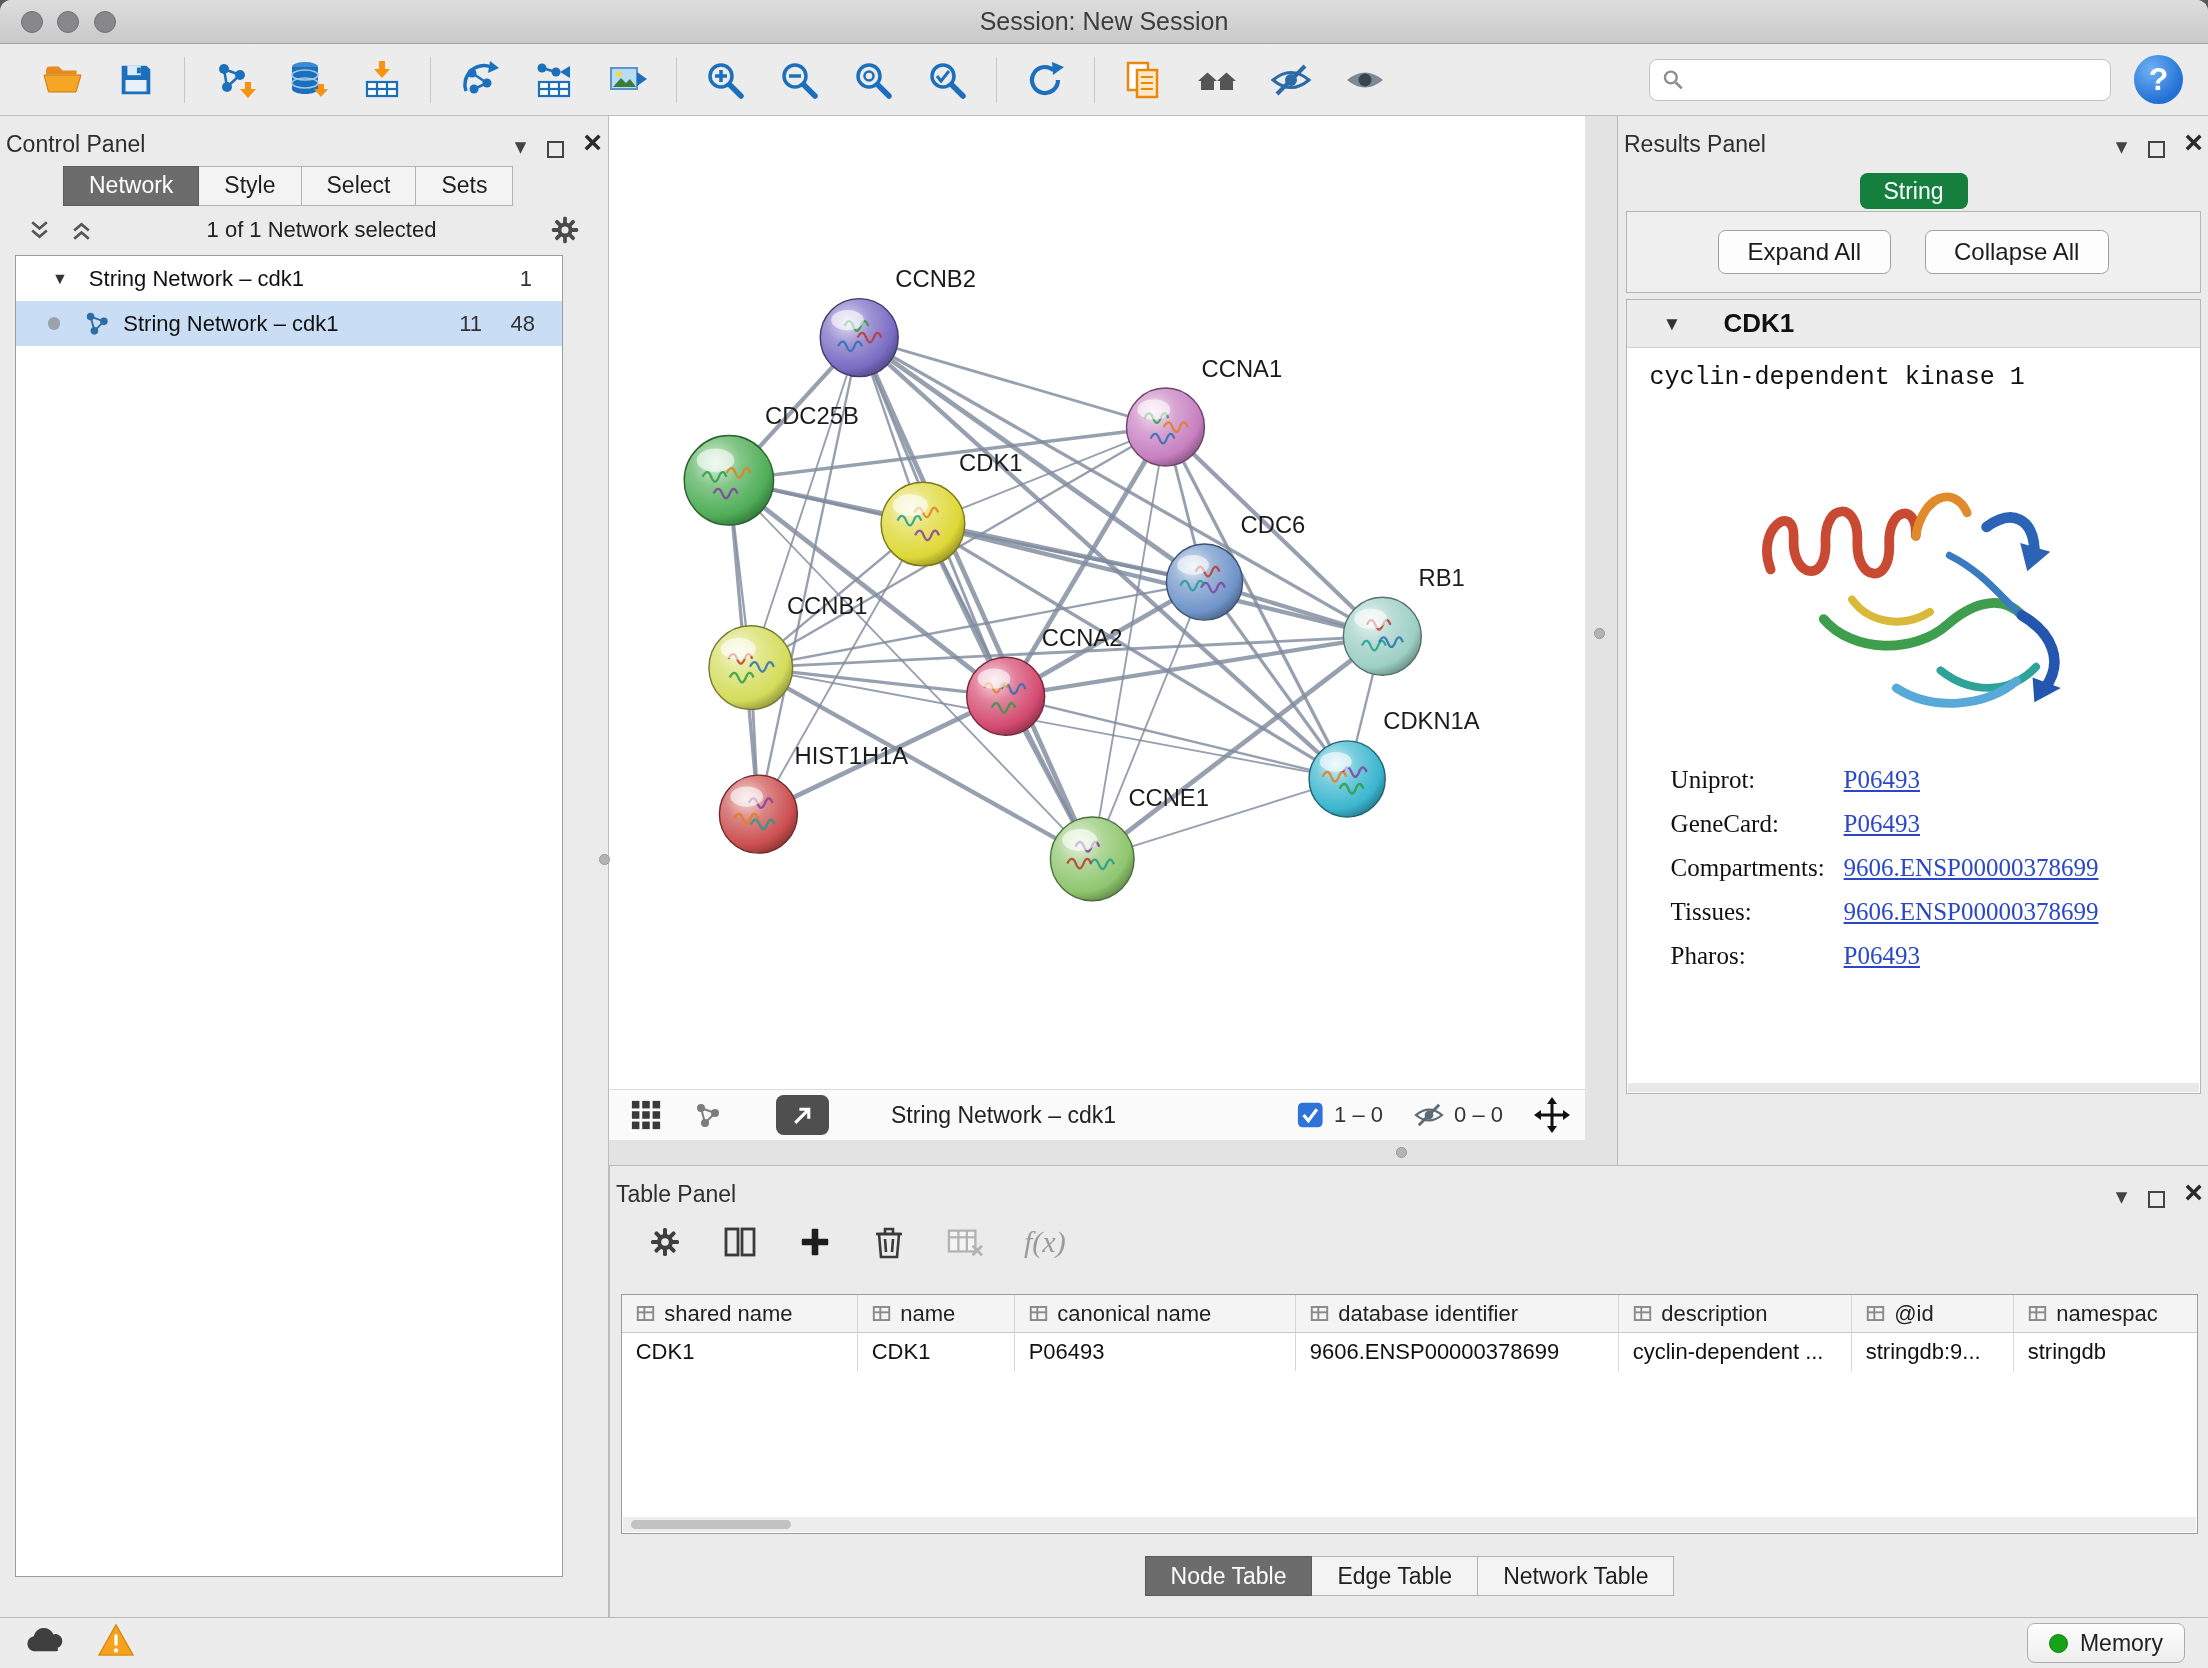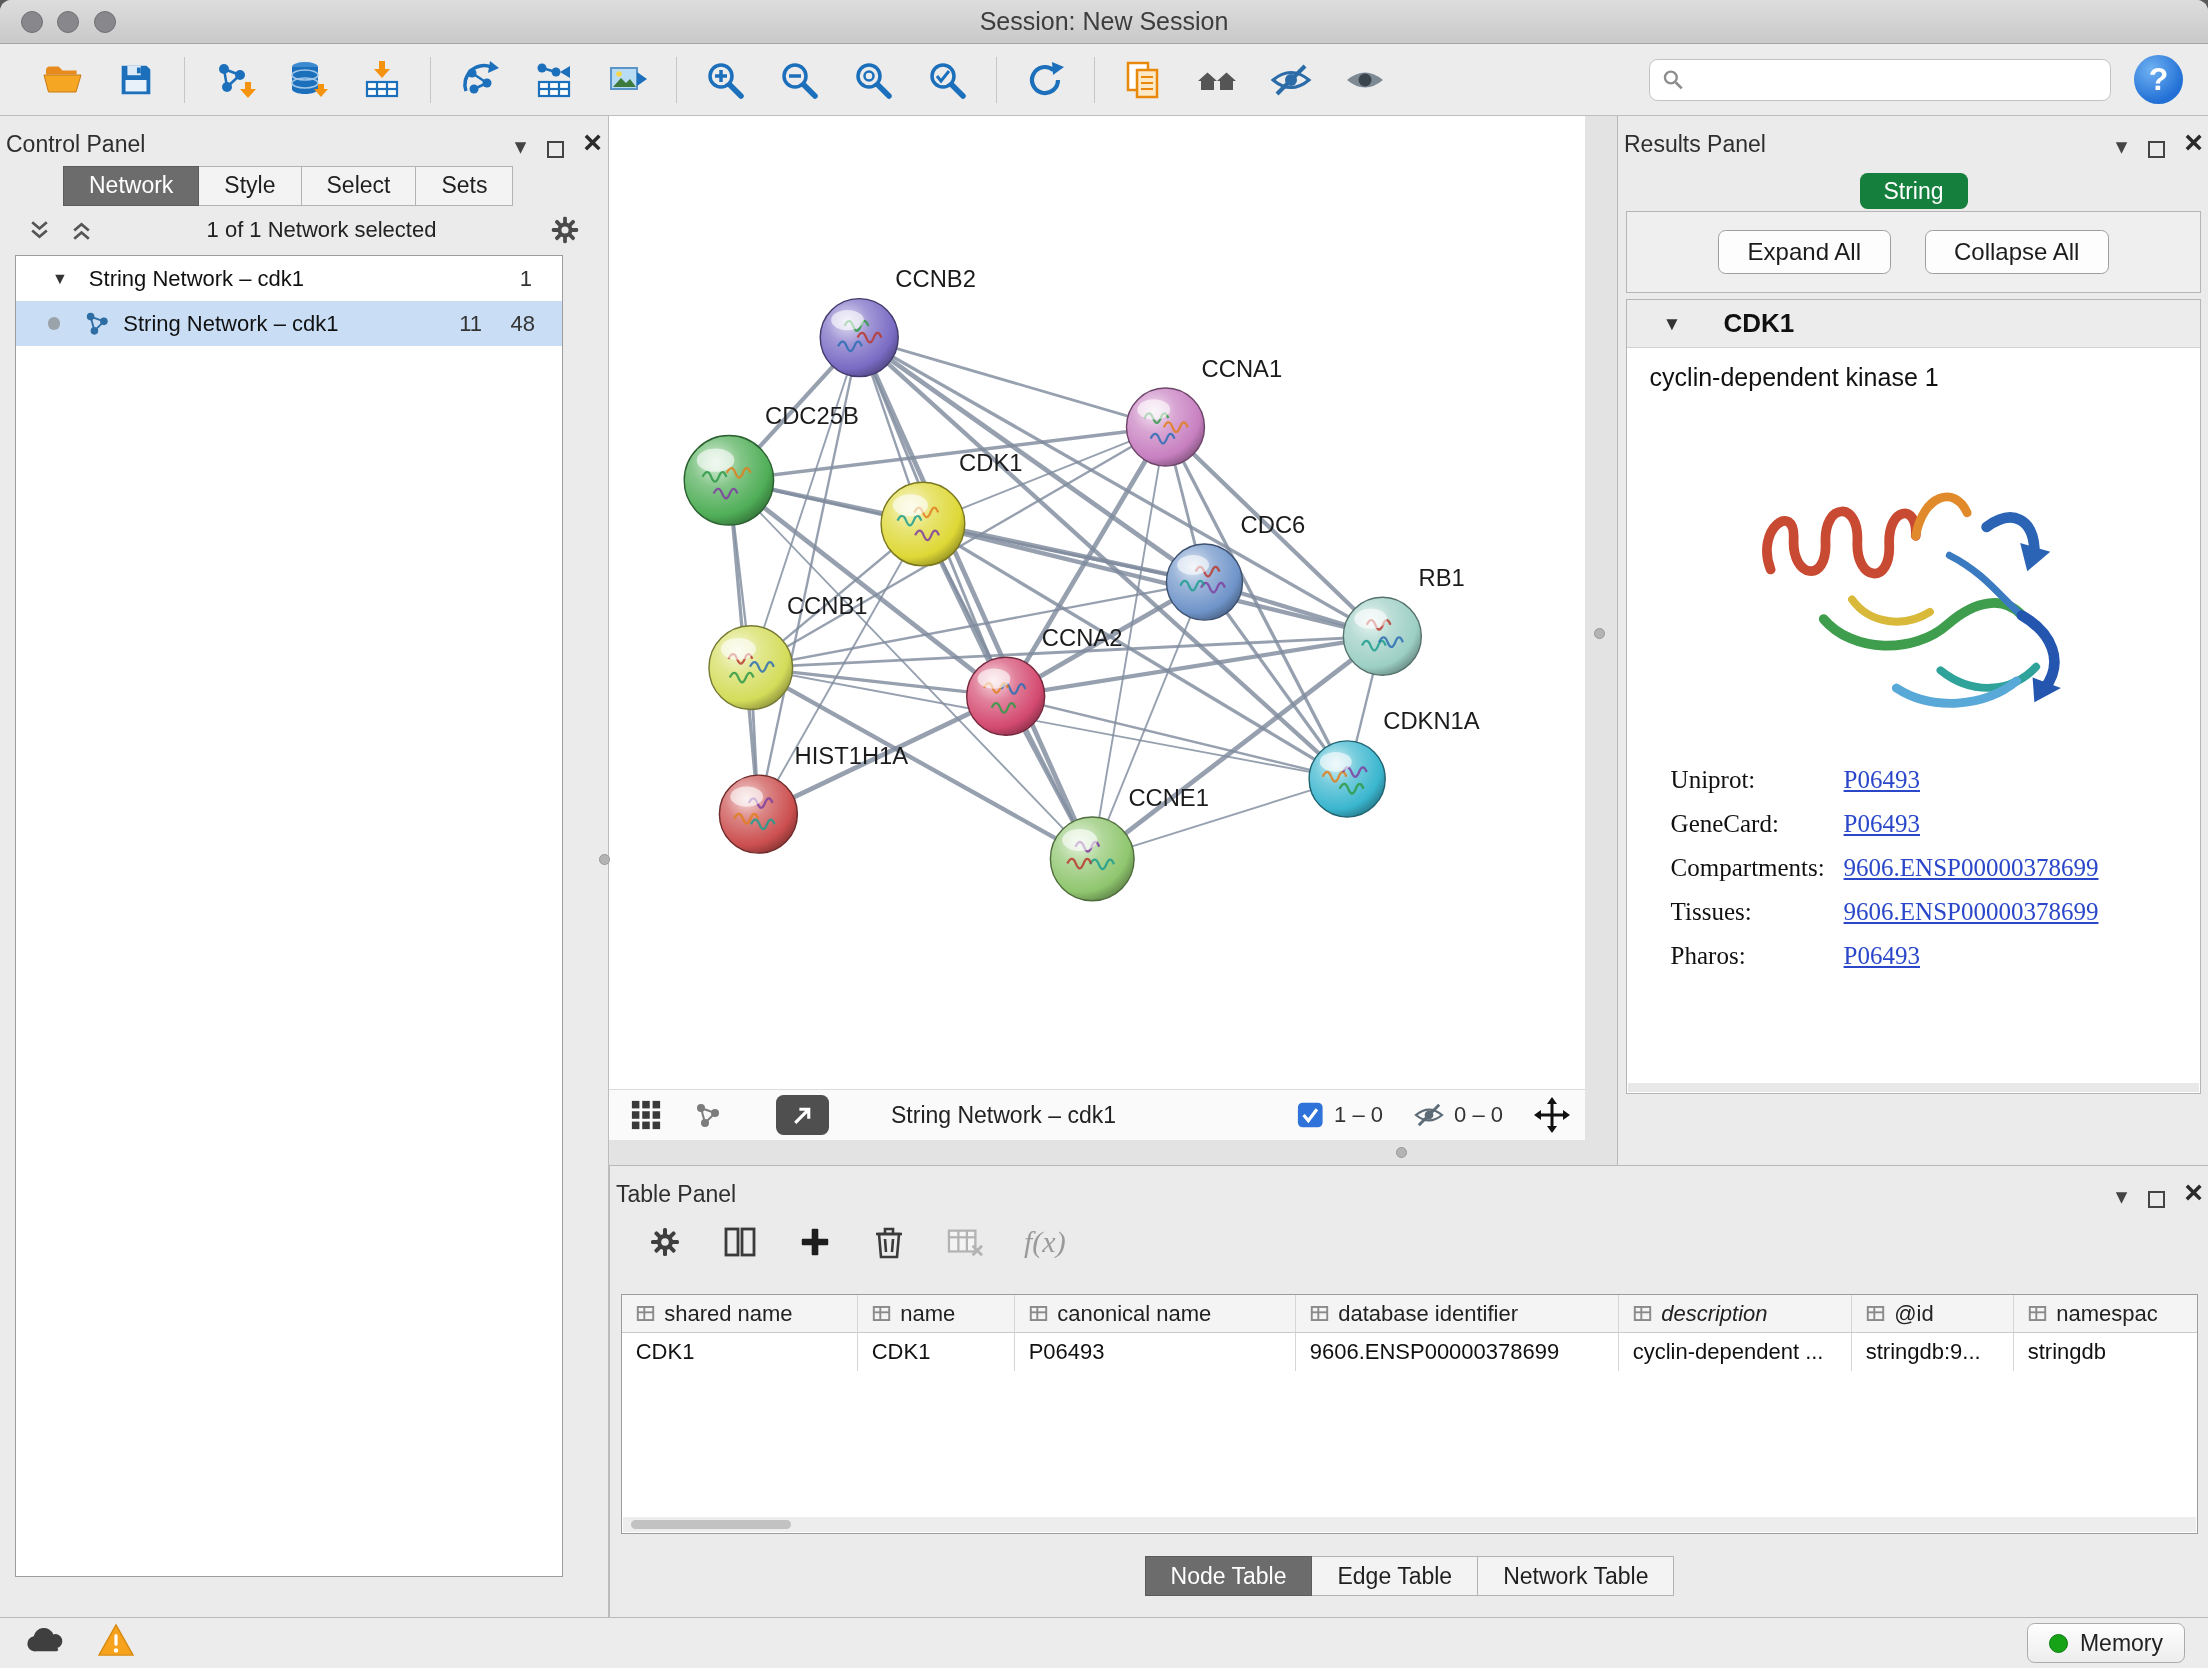--- a/index.html
+++ b/index.html
@@ -67,21 +67,21 @@
   #string-tab{width:108px;height:36px;margin:15px auto 0;background:#15803d;border-radius:7.6px;
               color:#fff;font-size:23px;display:flex;align-items:center;justify-content:center}
   #rp-buttons{position:absolute;left:7.6px;right:7.6px;top:95px;height:82px;border:1px solid #b5b5b5;background:#efefef;
               display:flex;align-items:center;justify-content:center;gap:34px}
   .rp-btn{height:44px;padding:0 28.5px;background:#fdfdfd;border:1px solid #9e9e9e;border-radius:7.6px;
           font-size:24px;color:#1c1c1c;font-family:inherit}
   #rp-content{position:absolute;left:7.6px;right:7.6px;top:183px;height:795px;background:#fff;border:1px solid #b5b5b5;overflow:hidden}
   .entry-header{height:48px;background:#ececec;border-bottom:1px solid #d2d2d2;display:flex;align-items:center}
   .entry-caret{font-size:19px;color:#333;margin-left:36px}
   .entry-symbol{font-size:26px;font-weight:bold;color:#111;margin-left:42px}
-  .entry-desc{padding:15px 0 0 23px;font-size:25px;color:#111;font-family:Liberation Sans, sans-serif}
+  .entry-desc{padding:15px 0 0 23px;font-size:25px;color:#111;font-family:Liberation Mono, monospace}
   #protein-image{display:block;margin:3.8px auto 0}
   .cl-title{margin:3.8px 0 7.6px 27px;font-size:26px;font-weight:bold;color:#111;font-family:"Liberation Serif",serif}
   .cl-row{display:flex;height:44px;align-items:flex-end;font-family:"Liberation Serif",serif;font-size:25px}
   .cl-label{width:173px;margin-left:44px;color:#111}
   .cl-value{color:#2a47c9;text-decoration:underline;cursor:pointer;white-space:nowrap}
   .rp-hscroll{position:absolute;left:1px;right:1px;bottom:1px;height:9.5px;background:#e8e8e8}
 
   
   #table-panel{position:absolute;left:609px;top:1165px;width:1600px;height:452px;background:#ebebeb;
                border-top:1px solid #b9b9b9;border-left:1px solid #b9b9b9}
@@ -763,21 +763,21 @@
             <span>canonical name</span>
           </div>
           <div class="tcell th" style="width: 323px;">
             <svg width="19" height="19" viewBox="0 0 16 16">
               <rect x="1.5" y="2.5" width="13" height="11" fill="none" stroke="#8a8a8a" stroke-width="1.6"></rect>
               <line x1="1.5" y1="7" x2="14.5" y2="7" stroke="#8a8a8a" stroke-width="1.6"></line>
               <line x1="7" y1="2.5" x2="7" y2="13.5" stroke="#8a8a8a" stroke-width="1.6"></line>
             </svg>
             <span>database identifier</span>
           </div>
-          <div class="tcell th" style="width: 233px; font-style: italic;">
+          <div class="tcell th" style="width: 233px;">
             <svg width="19" height="19" viewBox="0 0 16 16">
               <rect x="1.5" y="2.5" width="13" height="11" fill="none" stroke="#8a8a8a" stroke-width="1.6"></rect>
               <line x1="1.5" y1="7" x2="14.5" y2="7" stroke="#8a8a8a" stroke-width="1.6"></line>
               <line x1="7" y1="2.5" x2="7" y2="13.5" stroke="#8a8a8a" stroke-width="1.6"></line>
             </svg>
             <span>description</span>
           </div>
           <div class="tcell th" style="width: 162px;">
             <svg width="19" height="19" viewBox="0 0 16 16">
               <rect x="1.5" y="2.5" width="13" height="11" fill="none" stroke="#8a8a8a" stroke-width="1.6"></rect>

